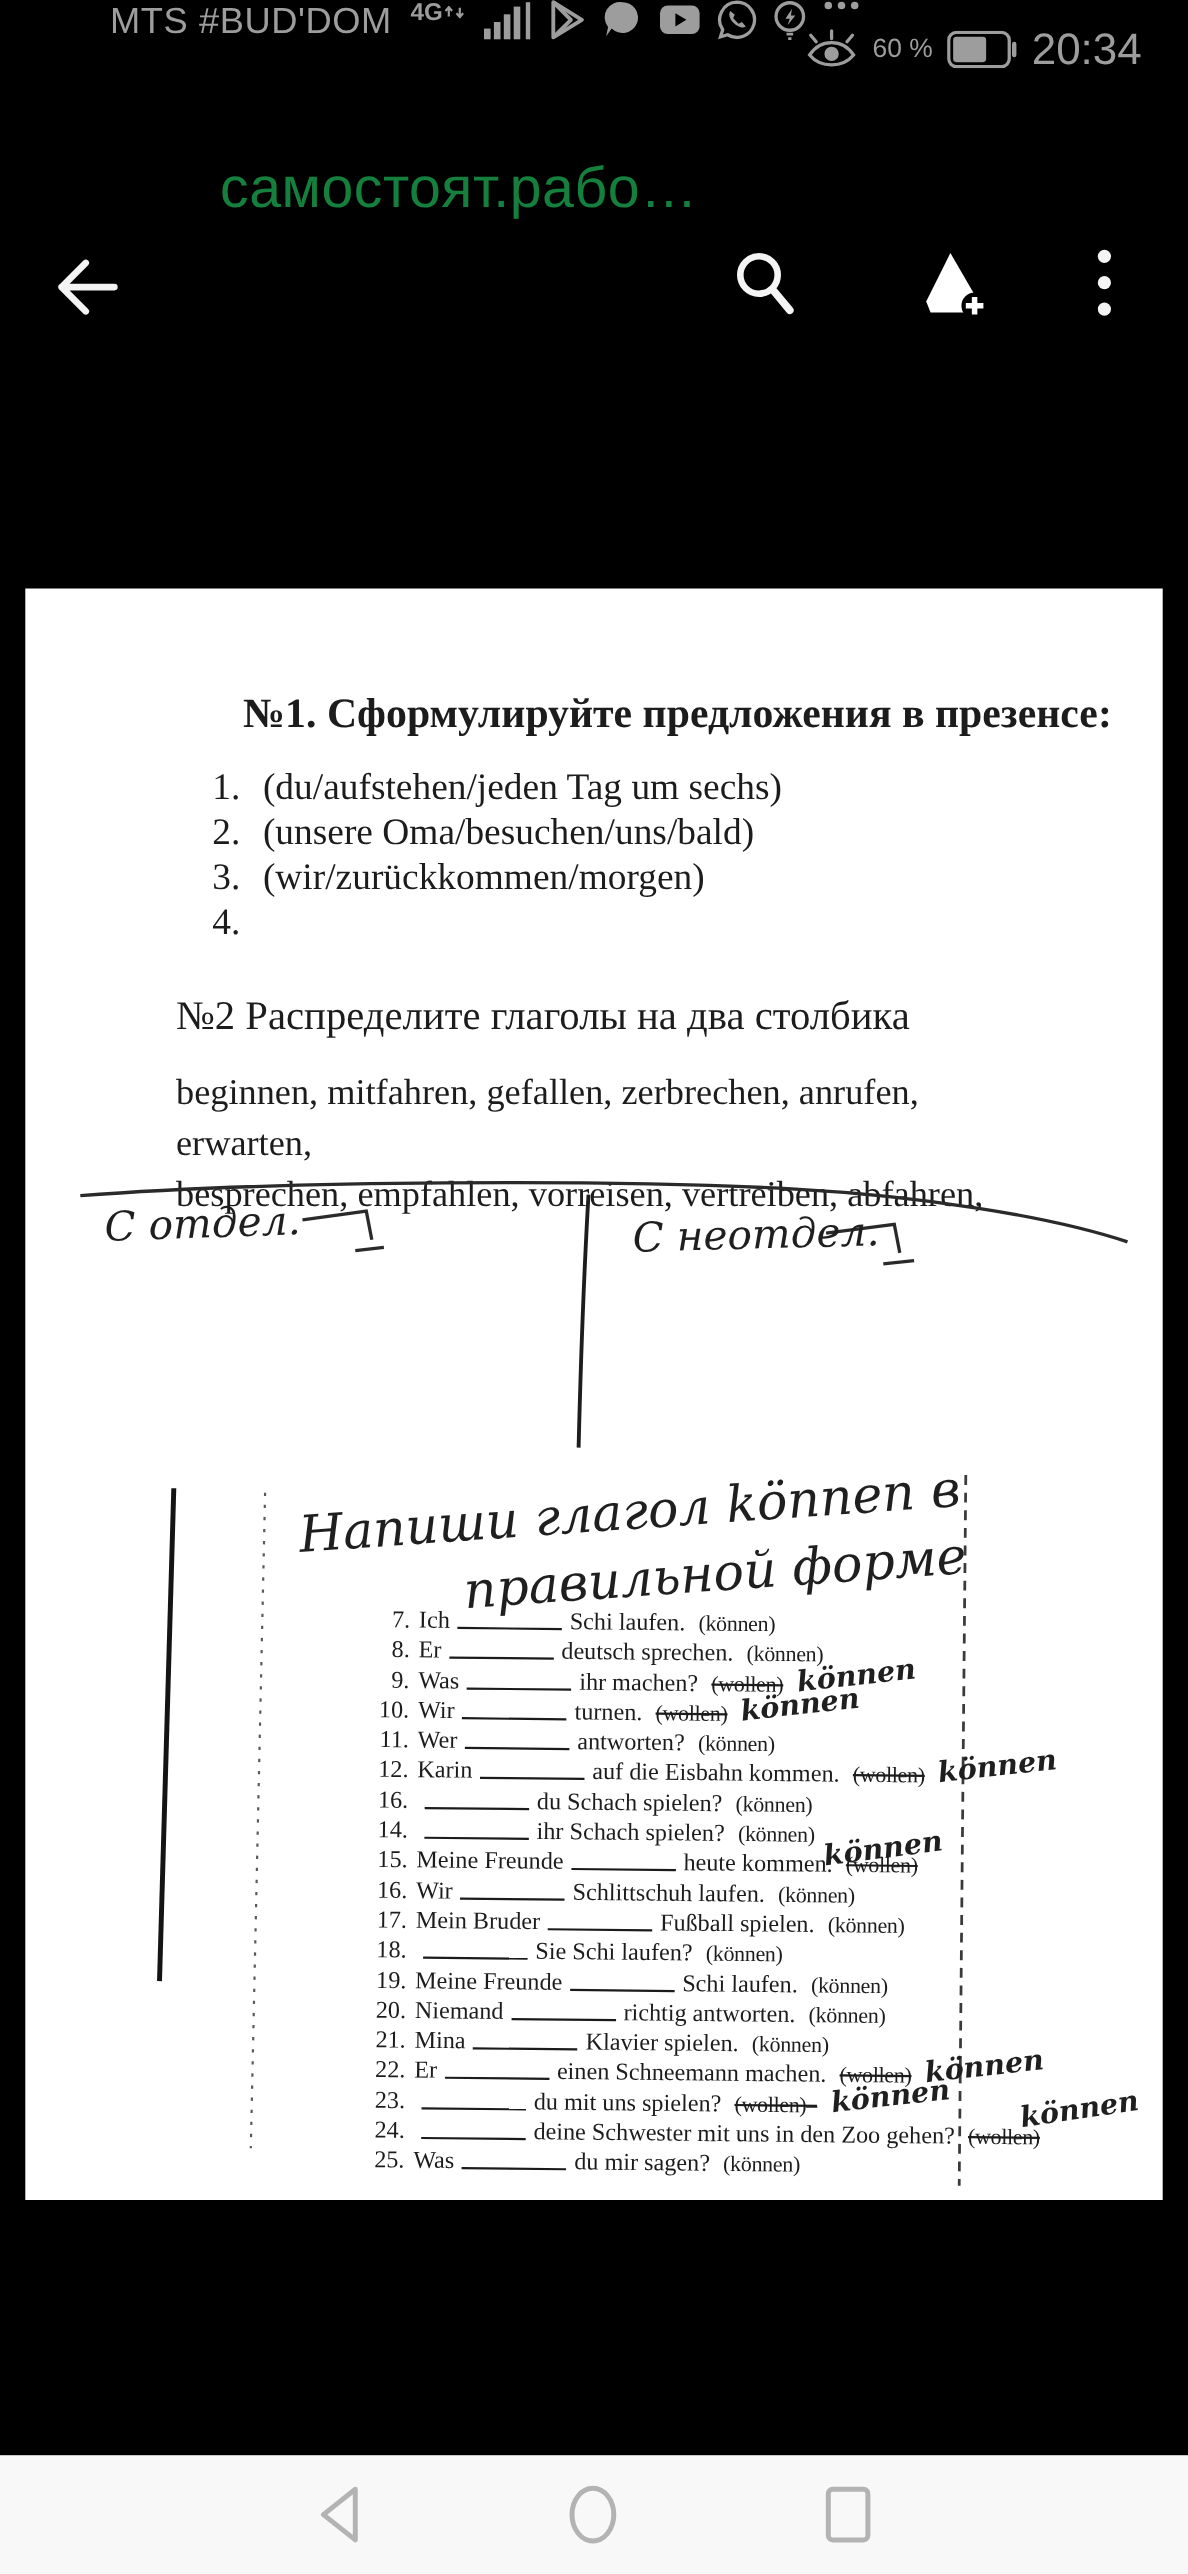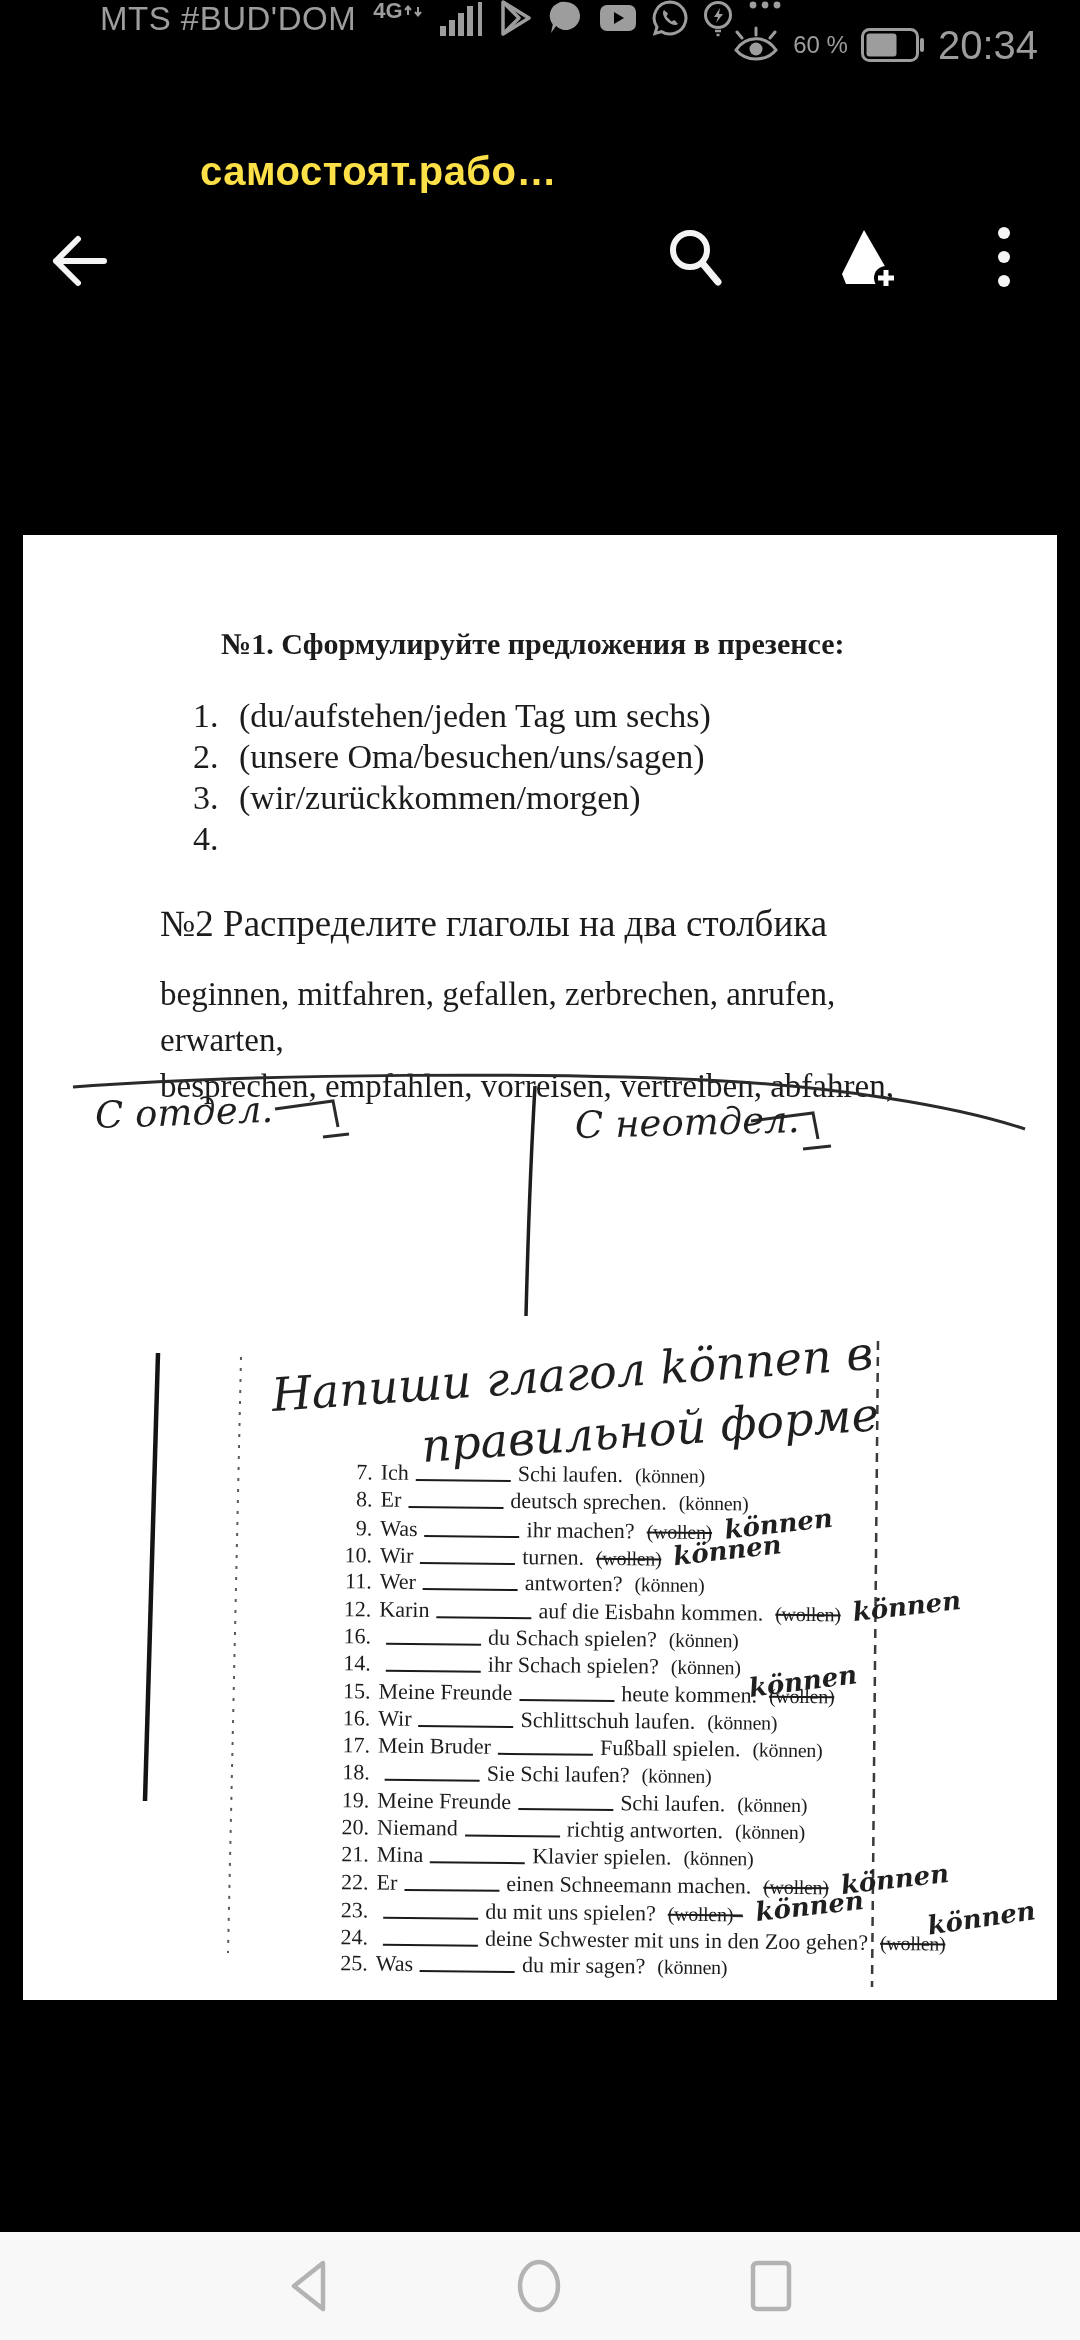--- a/index.html
+++ b/index.html
@@ -14,29 +14,29 @@
   .net-4g{font-size:22px;font-weight:bold;}
   .sb-icon{display:block;}
   .sb-right{position:absolute;right:42px;top:0;height:90px;display:flex;align-items:center;gap:13px;}
   .pct{font-size:24px;}
   .clock{font-size:40px;}
 
   
   .toolbar{position:absolute;left:0;top:90px;width:1080px;height:162px;background:#000;}
   .tb-back{position:absolute;left:46px;top:138px;cursor:pointer;}
   .tb-title{position:absolute;left:200px;top:0;height:162px;display:flex;align-items:center;
-            color:#fde047;font-size:40px;font-weight:700;letter-spacing:.5px;}
+            color:#15803d;font-size:52px;font-weight:400;letter-spacing:.5px;}
   .tb-search{position:absolute;left:664px;top:136px;cursor:pointer;}
   .tb-drive{position:absolute;left:834px;top:134px;cursor:pointer;}
   .tb-menu{position:absolute;left:996px;top:134px;cursor:pointer;}
 
   
   .page{position:absolute;left:23px;top:535px;width:1034px;height:1465px;background:#fff;
         color:#1c1c1c;font-family:"Liberation Serif",serif;}
-  .x1head{position:absolute;left:198px;top:92px;font-size:30px;font-weight:bold;}
+  .x1head{position:absolute;left:198px;top:92px;font-size:38px;font-weight:bold;}
   .x1list{position:absolute;left:170px;top:160px;font-size:34px;}
   .x1row{display:flex;height:41px;line-height:41px;}
   .x1num{width:46px;}
   .x2head{position:absolute;left:137px;top:367px;font-size:37px;}
   .verbs{position:absolute;left:137px;top:436px;font-size:33px;line-height:46px;width:800px;}
 
   .page-svg{position:absolute;left:0;top:0;}
 
   .hw{font-family:"DejaVu Serif",serif;font-style:italic;color:#1f1f1f;}
   .col-head-left{position:absolute;left:72px;top:556px;font-size:37px;transform:rotate(-2deg);}
@@ -159,21 +159,21 @@
   <div class="page">
 
     <div class="x1head">№1. Сформулируйте предложения в презенсе:</div>
     <div class="x1list">
         <div class="x1row">
           <span class="x1num">1.</span>
           <span class="x1text">(du/aufstehen/jeden Tag um sechs)</span>
         </div>
         <div class="x1row">
           <span class="x1num">2.</span>
-          <span class="x1text">(unsere Oma/besuchen/uns/sagen)</span>
+          <span class="x1text">(unsere Oma/besuchen/uns/bald)</span>
         </div>
         <div class="x1row">
           <span class="x1num">3.</span>
           <span class="x1text">(wir/zurückkommen/morgen)</span>
         </div>
         <div class="x1row">
           <span class="x1num">4.</span>
         </div>
       </div>
 

